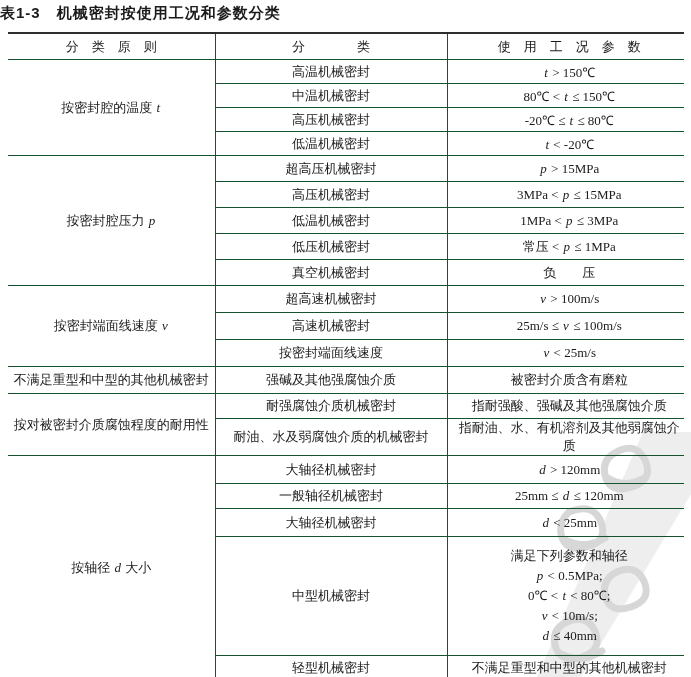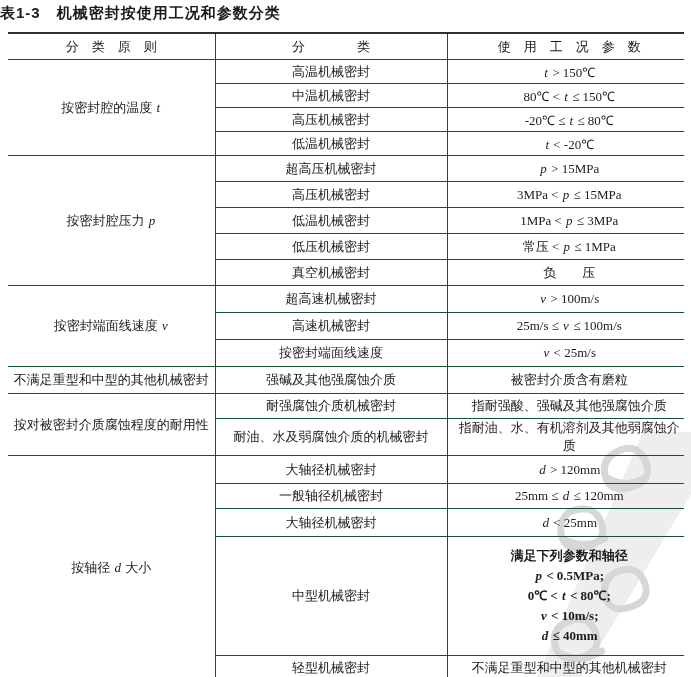--- a/index.html
+++ b/index.html
@@ -41,21 +41,21 @@
   .cls-table { border-top:2px solid #2e2e2e; border-bottom:2px solid #2e2e2e; border-left:none; border-right:none; }
   .cls-table .c1 { border-left:none; }
   .cls-table .c3 { border-right:none;padding-left:9px; }
   .cls-table thead th { border-top:none; height:25px; }
   tr.r24 { height:24px; }
   tr.r25 { height:25px; }
   tr.r26 { height:26px; }
   tr.r27 { height:27px; }
   tr.r28 { height:28px; }
   tr.r119 { height:119px; }
-  tr.r119 .c3 { line-height:20px;font-weight:bold; }
+  tr.r119 .c3 { line-height:20px; }
   .cls-table i { font-style:italic; padding:0 1px; }
   .watermark {
     position:absolute; right:0; bottom:0;
     width:170px; height:245px;
     z-index:0;
     pointer-events:none;
   }
 </style>
 </head>
 <body>

